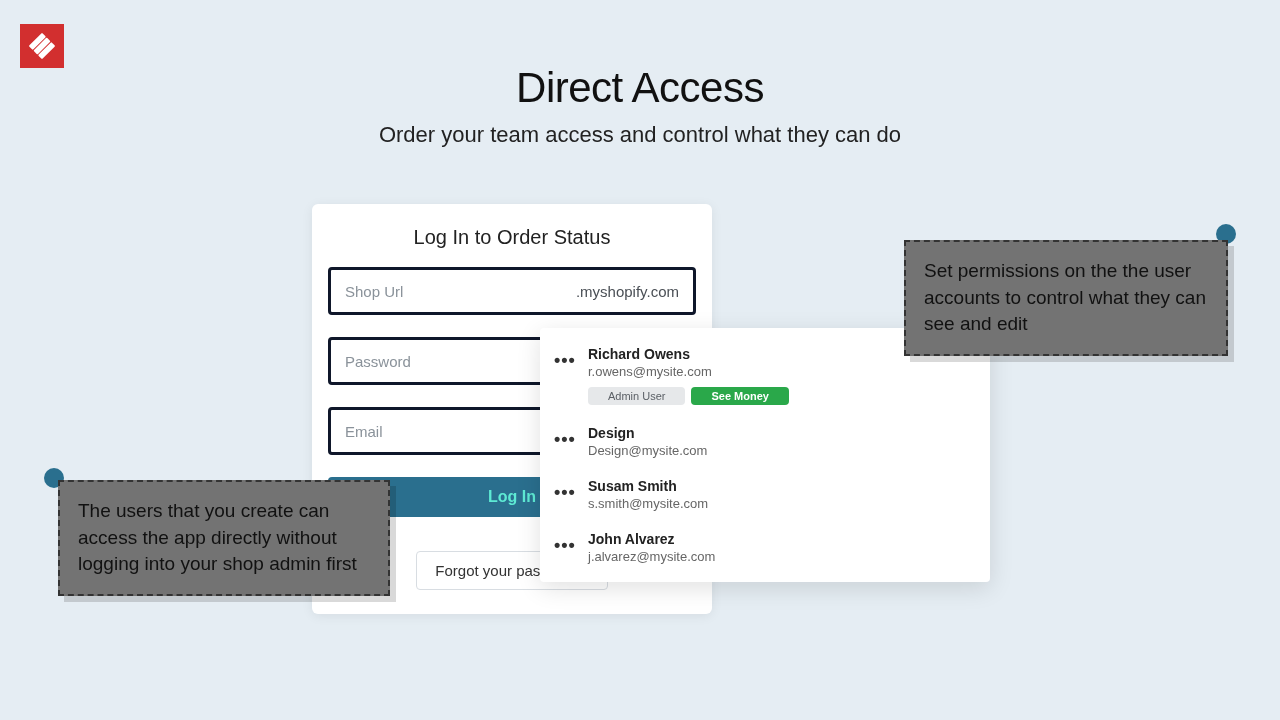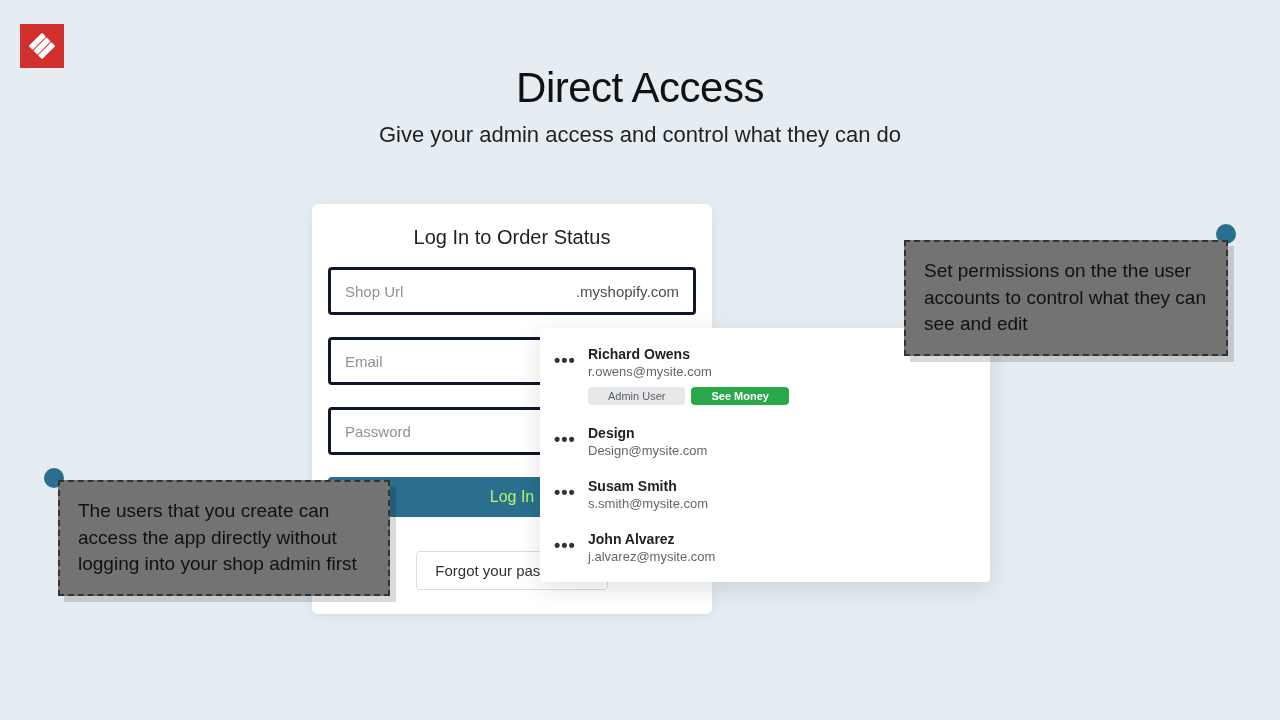--- a/index.html
+++ b/index.html
@@ -73,25 +73,25 @@
     flex: 1;
   }
   .field-suffix {
     color: #4a4f55;
     font-size: 15px;
   }
   .login-btn {
     width: 100%;
     height: 40px;
     background: #2a6f8e;
-    color: #bef264;
+    color: #5eead4;
     border: none;
     border-radius: 4px;
     font-size: 16px;
-    font-weight: 400;
+    font-weight: 700;
     cursor: pointer;
   }
   .forgot-wrap {
     margin-top: 34px;
     text-align: center;
   }
   .forgot-btn {
     display: inline-block;
     background: #fff;
     border: 1px solid #d8dde2;
@@ -188,37 +188,37 @@
     <g fill="#fff" transform="rotate(45 16 16)">
       <rect x="6" y="6" width="6" height="20" rx="1"></rect>
       <rect x="13" y="6" width="6" height="20" rx="1"></rect>
       <rect x="20" y="6" width="6" height="20" rx="1"></rect>
     </g>
   </svg>
 </div>
 
 <div class="headline">
   <h1>Direct Access</h1>
-  <p>Give your admin access and control what they can do</p>
+  <p>Order your team access and control what they can do</p>
 </div>
 
 <div class="login-card">
   <div class="login-title">Log In to Order Status</div>
 
   <div class="field">
     <span class="field-label">Shop Url</span>
     <span class="field-suffix">.myshopify.com</span>
   </div>
 
   <div class="field">
+    <span class="field-label">Password</span>
+  </div>
+
+  <div class="field">
     <span class="field-label">Email</span>
-  </div>
-
-  <div class="field">
-    <span class="field-label">Password</span>
   </div>
 
   <button class="login-btn">Log In</button>
 
   <div class="forgot-wrap">
     <button class="forgot-btn">Forgot your password?</button>
   </div>
 </div>
 
 <div class="users-card" id="users-card">

